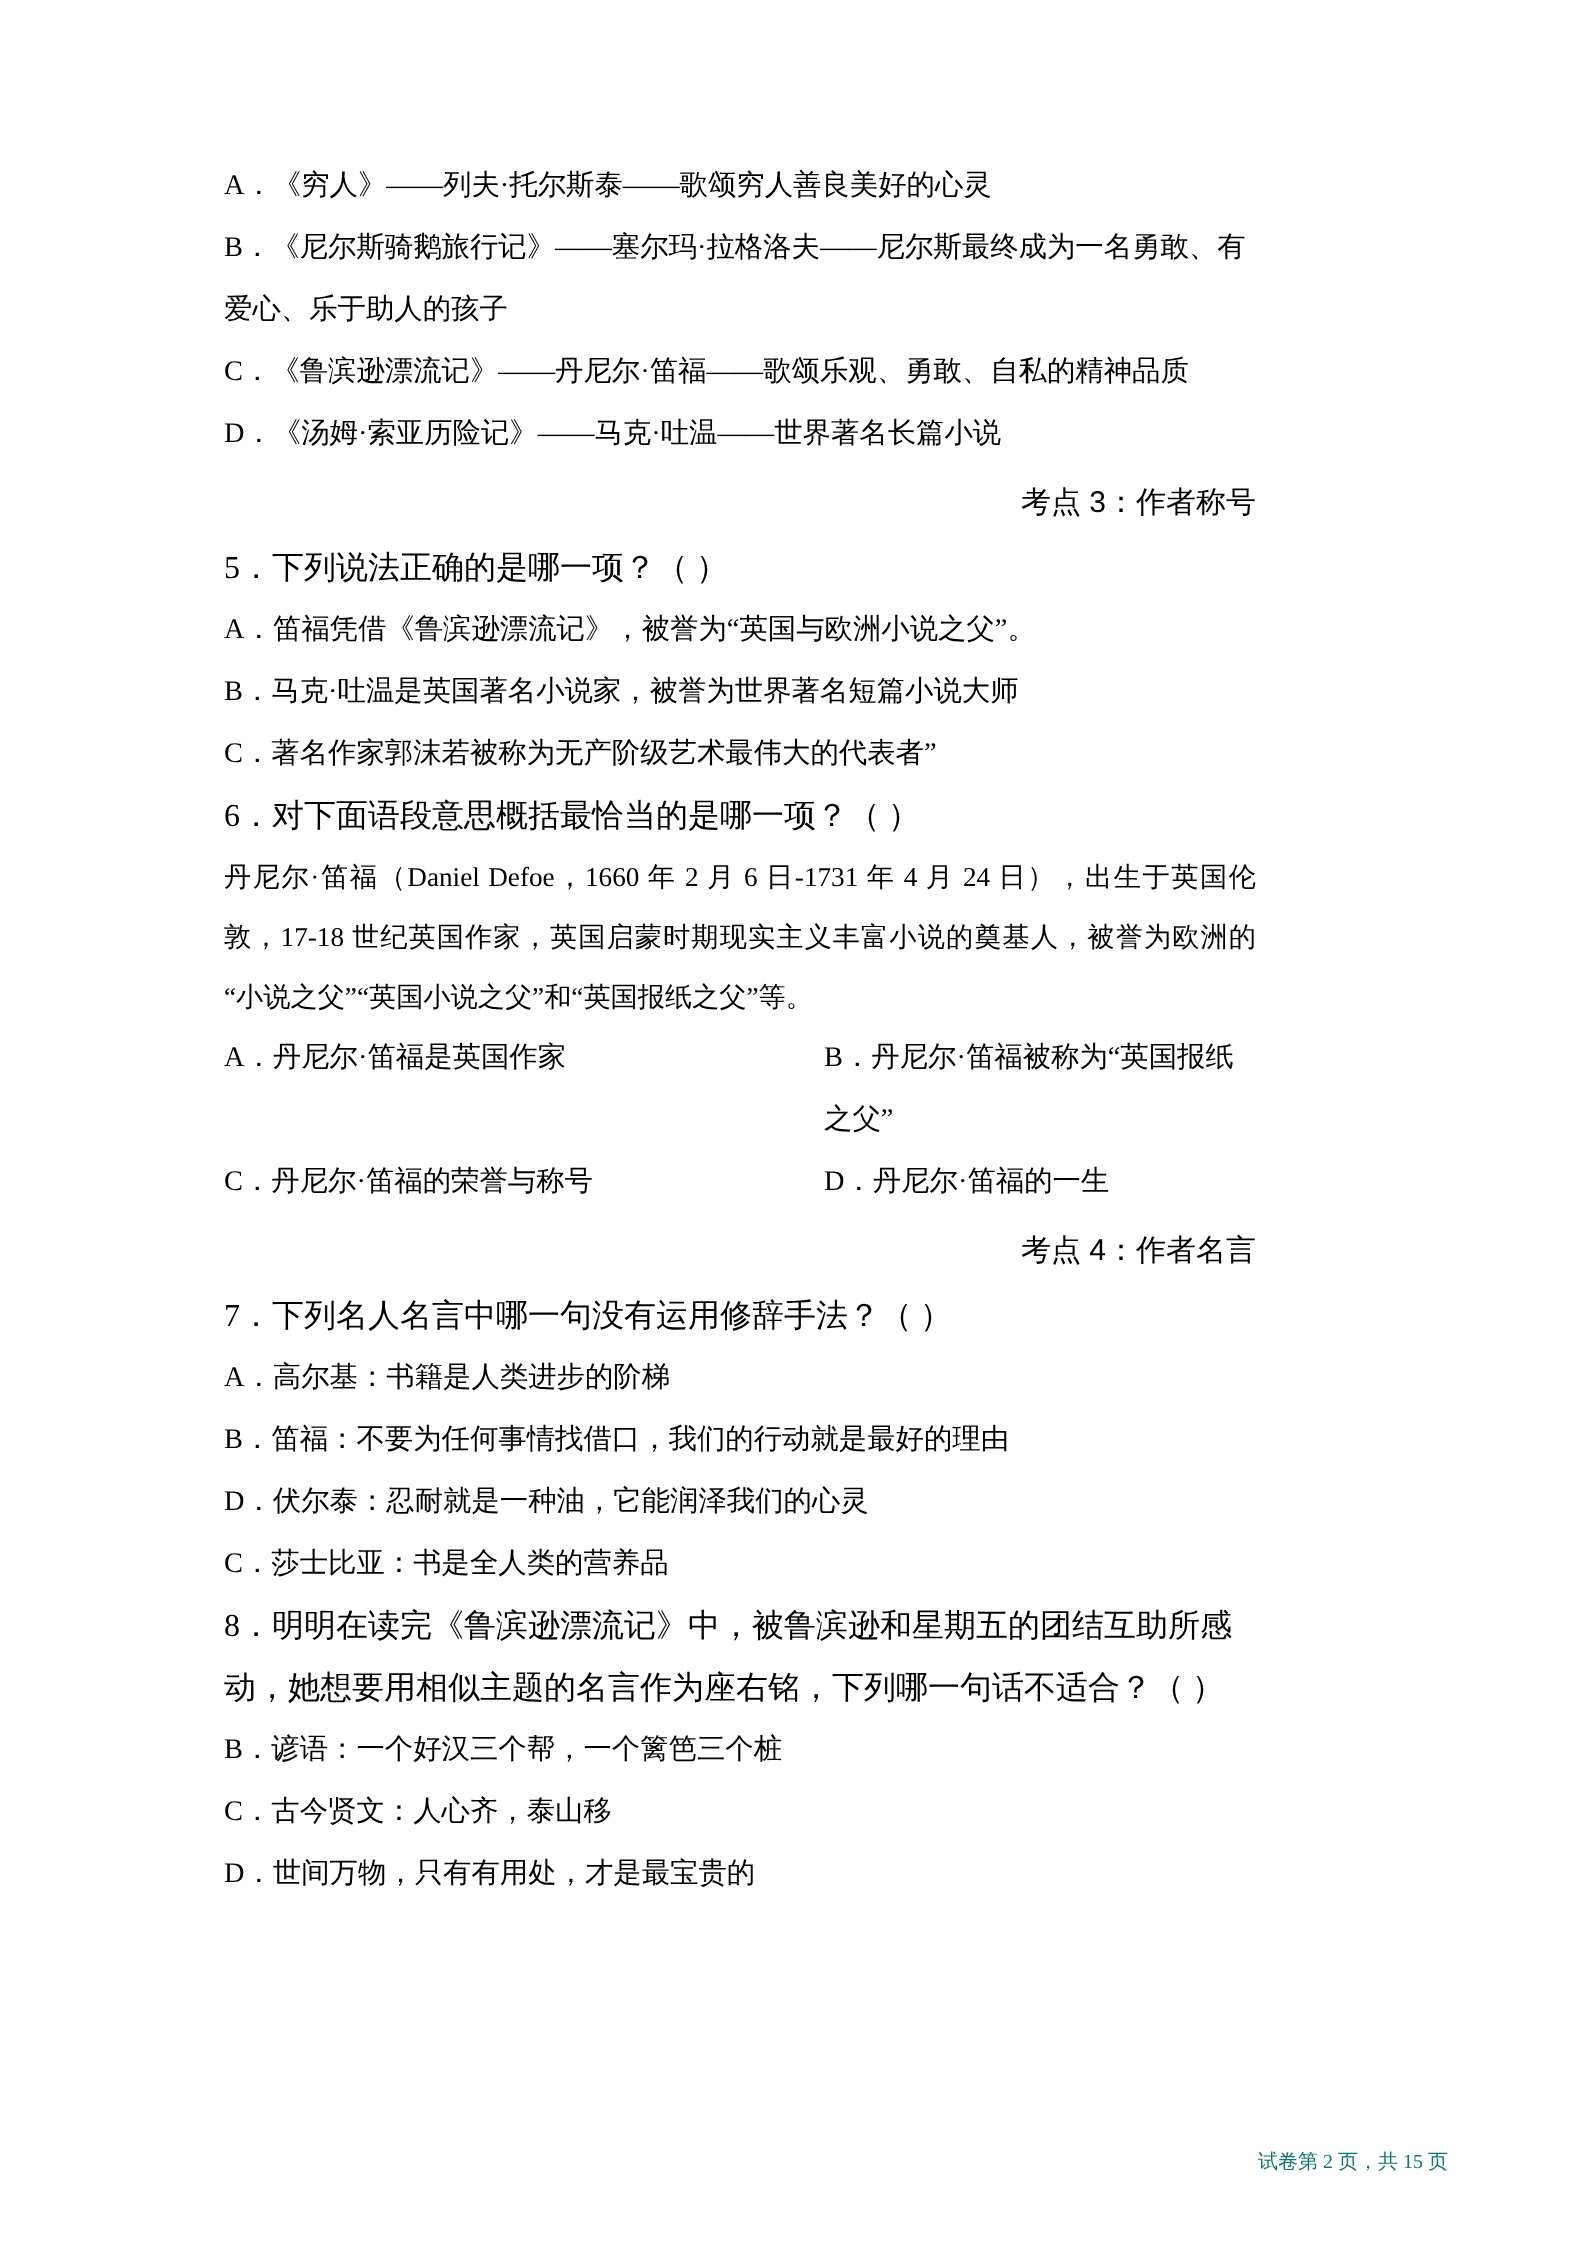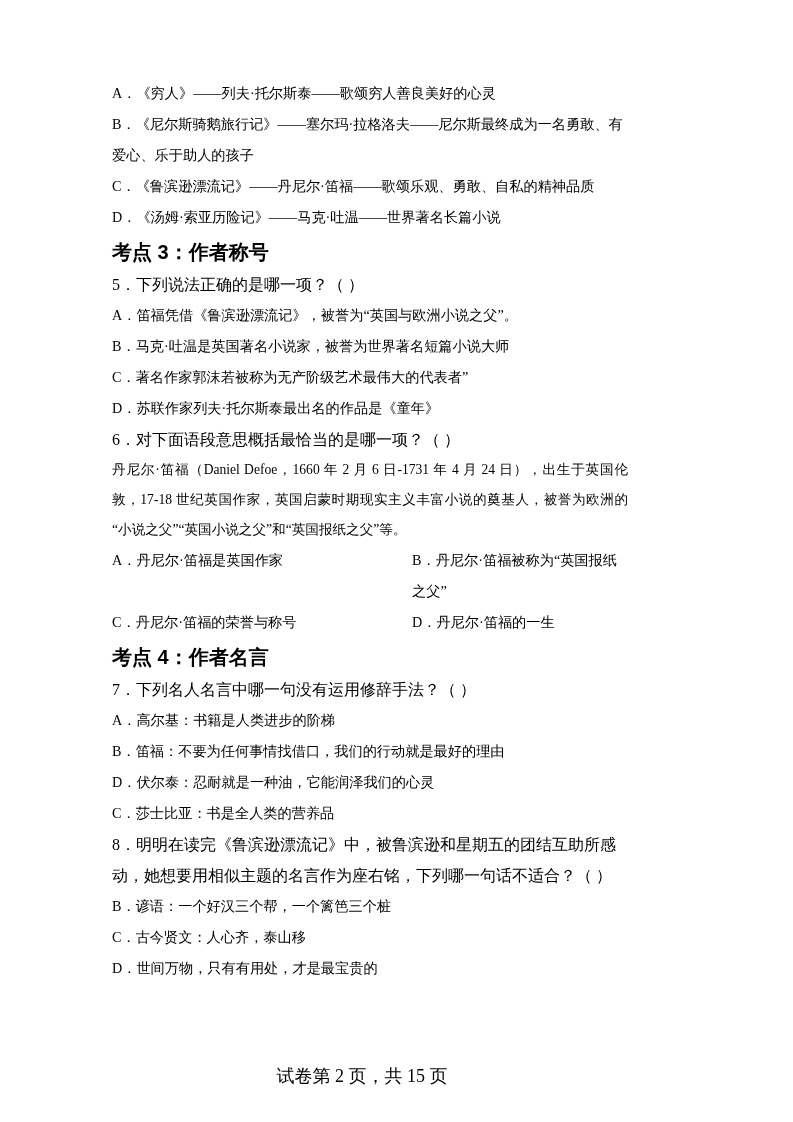--- a/index.html
+++ b/index.html
@@ -30,61 +30,61 @@
     font-size: 16px;
     line-height: 31px;
   }
   .para {
     font-size: 13.6px;
     line-height: 30px;
     text-align: justify;
   }
   .heading {
     font-family: "Liberation Sans", "DejaVu Sans", sans-serif;
-    font-weight: bold;
-    font-size: 20px;
+    font-weight: normal;
+    font-size: 15px;
     line-height: 30px;
     margin-top: 4px;
     margin-bottom: 2px;
+    text-align: right;
   }
   .two-col {
     display: flex;
     font-size: 14.2px;
     line-height: 31px;
   }
   .two-col .c1 { width: 300px; flex: none; }
   .two-col .c2 { flex: 1; }
   .footer {
     position: absolute;
     left: 0;
     right: 0;
     bottom: 34px;
-    text-align: center;
-    font-size: 18px;
+    text-align: right;
+    font-size: 10px;
     font-family: "Liberation Serif", "DejaVu Serif", serif;
-    color: #000000;
+    color: #0f766e;
   }
 </style>
 </head>
 <body>
 
 <div class="page">
 
   <div class="opt">A．《穷人》——列夫·托尔斯泰——歌颂穷人善良美好的心灵</div>
   <div class="opt">B．《尼尔斯骑鹅旅行记》——塞尔玛·拉格洛夫——尼尔斯最终成为一名勇敢、有爱心、乐于助人的孩子</div>
   <div class="opt">C．《鲁滨逊漂流记》——丹尼尔·笛福——歌颂乐观、勇敢、自私的精神品质</div>
   <div class="opt">D．《汤姆·索亚历险记》——马克·吐温——世界著名长篇小说</div>
 
   <div class="heading">考点 3：作者称号</div>
 
   <div class="q">5．下列说法正确的是哪一项？（    ）</div>
   <div class="opt">A．笛福凭借《鲁滨逊漂流记》，被誉为“英国与欧洲小说之父”。</div>
   <div class="opt">B．马克·吐温是英国著名小说家，被誉为世界著名短篇小说大师</div>
   <div class="opt">C．著名作家郭沫若被称为无产阶级艺术最伟大的代表者”</div>
-  <div class="opt">D．苏联作家列夫·托尔斯泰最出名的作品是《童年》</div>
 
   <div class="q">6．对下面语段意思概括最恰当的是哪一项？（    ）</div>
   <div class="para">丹尼尔·笛福（Daniel Defoe，1660 年 2 月 6 日-1731 年 4 月 24 日），出生于英国伦敦，17-18 世纪英国作家，英国启蒙时期现实主义丰富小说的奠基人，被誉为欧洲的“小说之父”“英国小说之父”和“英国报纸之父”等。</div>
 
   <div class="two-col">
     <div class="c1">A．丹尼尔·笛福是英国作家</div>
     <div class="c2">B．丹尼尔·笛福被称为“英国报纸之父”</div>
   </div>
   <div class="two-col">
     <div class="c1">C．丹尼尔·笛福的荣誉与称号</div>

